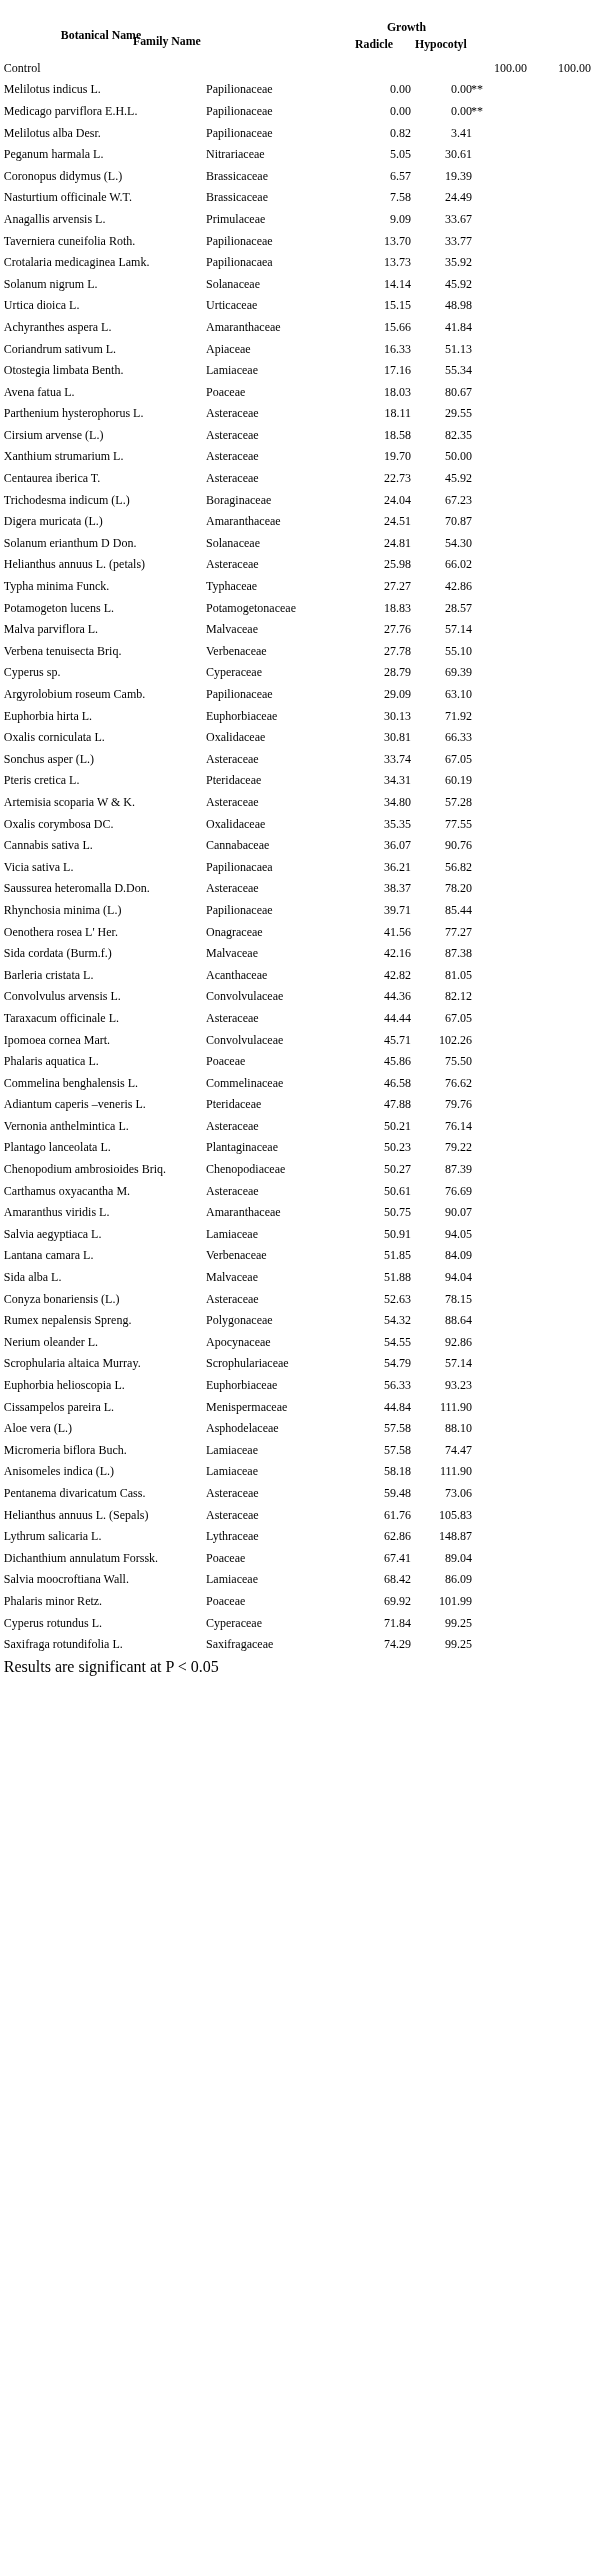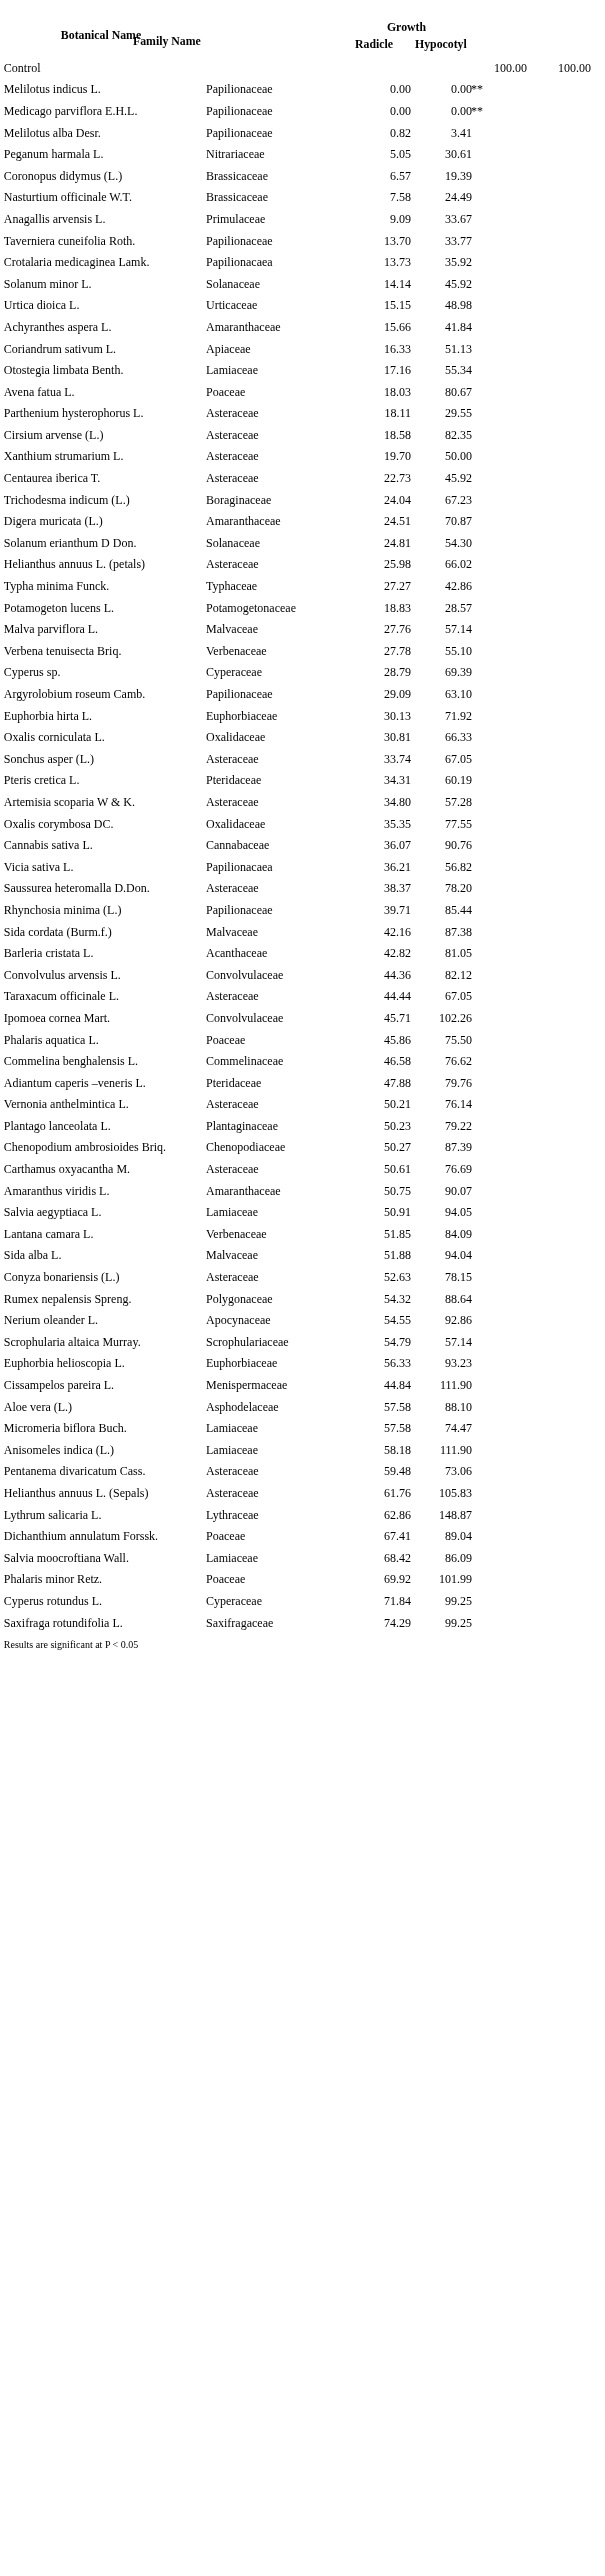--- a/index.html
+++ b/index.html
@@ -62,21 +62,21 @@
   .c-radicle   { left: 353px; width: 58px;  text-align: right; }
   .c-hypocotyl { left: 419px; width: 53px;  text-align: right; }
   .c-sig       { left: 471px; width: 22.6px;  text-align: left; }
 
   
   .c-ctrl-a { left: 469px; width: 58px; text-align: right; }
   .c-ctrl-b { left: 533px; width: 58px; text-align: right; }
 
   .footnote {
     position: relative;
-    font-size: 10px;
+    font-size: 16px;
     line-height: 21.6px;
     height: 21.6px;
     padding-left: 3.8px;
     white-space: nowrap;
   }
 </style>
 </head>
 <body>
 
 <div class="sheet">
@@ -148,21 +148,21 @@
           <span class="cell c-radicle">13.70</span>
           <span class="cell c-hypocotyl">33.77</span>
         </div>
         <div class="row">
           <span class="cell c-botanical">Crotalaria medicaginea Lamk.</span>
           <span class="cell c-family">Papilionacaea</span>
           <span class="cell c-radicle">13.73</span>
           <span class="cell c-hypocotyl">35.92</span>
         </div>
         <div class="row">
-          <span class="cell c-botanical">Solanum minor L.</span>
+          <span class="cell c-botanical">Solanum nigrum L.</span>
           <span class="cell c-family">Solanaceae</span>
           <span class="cell c-radicle">14.14</span>
           <span class="cell c-hypocotyl">45.92</span>
         </div>
         <div class="row">
           <span class="cell c-botanical">Urtica dioica L.</span>
           <span class="cell c-family">Urticaceae</span>
           <span class="cell c-radicle">15.15</span>
           <span class="cell c-hypocotyl">48.98</span>
         </div>
@@ -328,20 +328,26 @@
           <span class="cell c-radicle">38.37</span>
           <span class="cell c-hypocotyl">78.20</span>
         </div>
         <div class="row">
           <span class="cell c-botanical">Rhynchosia minima (L.)</span>
           <span class="cell c-family">Papilionaceae</span>
           <span class="cell c-radicle">39.71</span>
           <span class="cell c-hypocotyl">85.44</span>
         </div>
         <div class="row">
+          <span class="cell c-botanical">Oenothera rosea L' Her.</span>
+          <span class="cell c-family">Onagraceae</span>
+          <span class="cell c-radicle">41.56</span>
+          <span class="cell c-hypocotyl">77.27</span>
+        </div>
+        <div class="row">
           <span class="cell c-botanical">Sida cordata (Burm.f.)</span>
           <span class="cell c-family">Malvaceae</span>
           <span class="cell c-radicle">42.16</span>
           <span class="cell c-hypocotyl">87.38</span>
         </div>
         <div class="row">
           <span class="cell c-botanical">Barleria cristata L.</span>
           <span class="cell c-family">Acanthaceae</span>
           <span class="cell c-radicle">42.82</span>
           <span class="cell c-hypocotyl">81.05</span>

